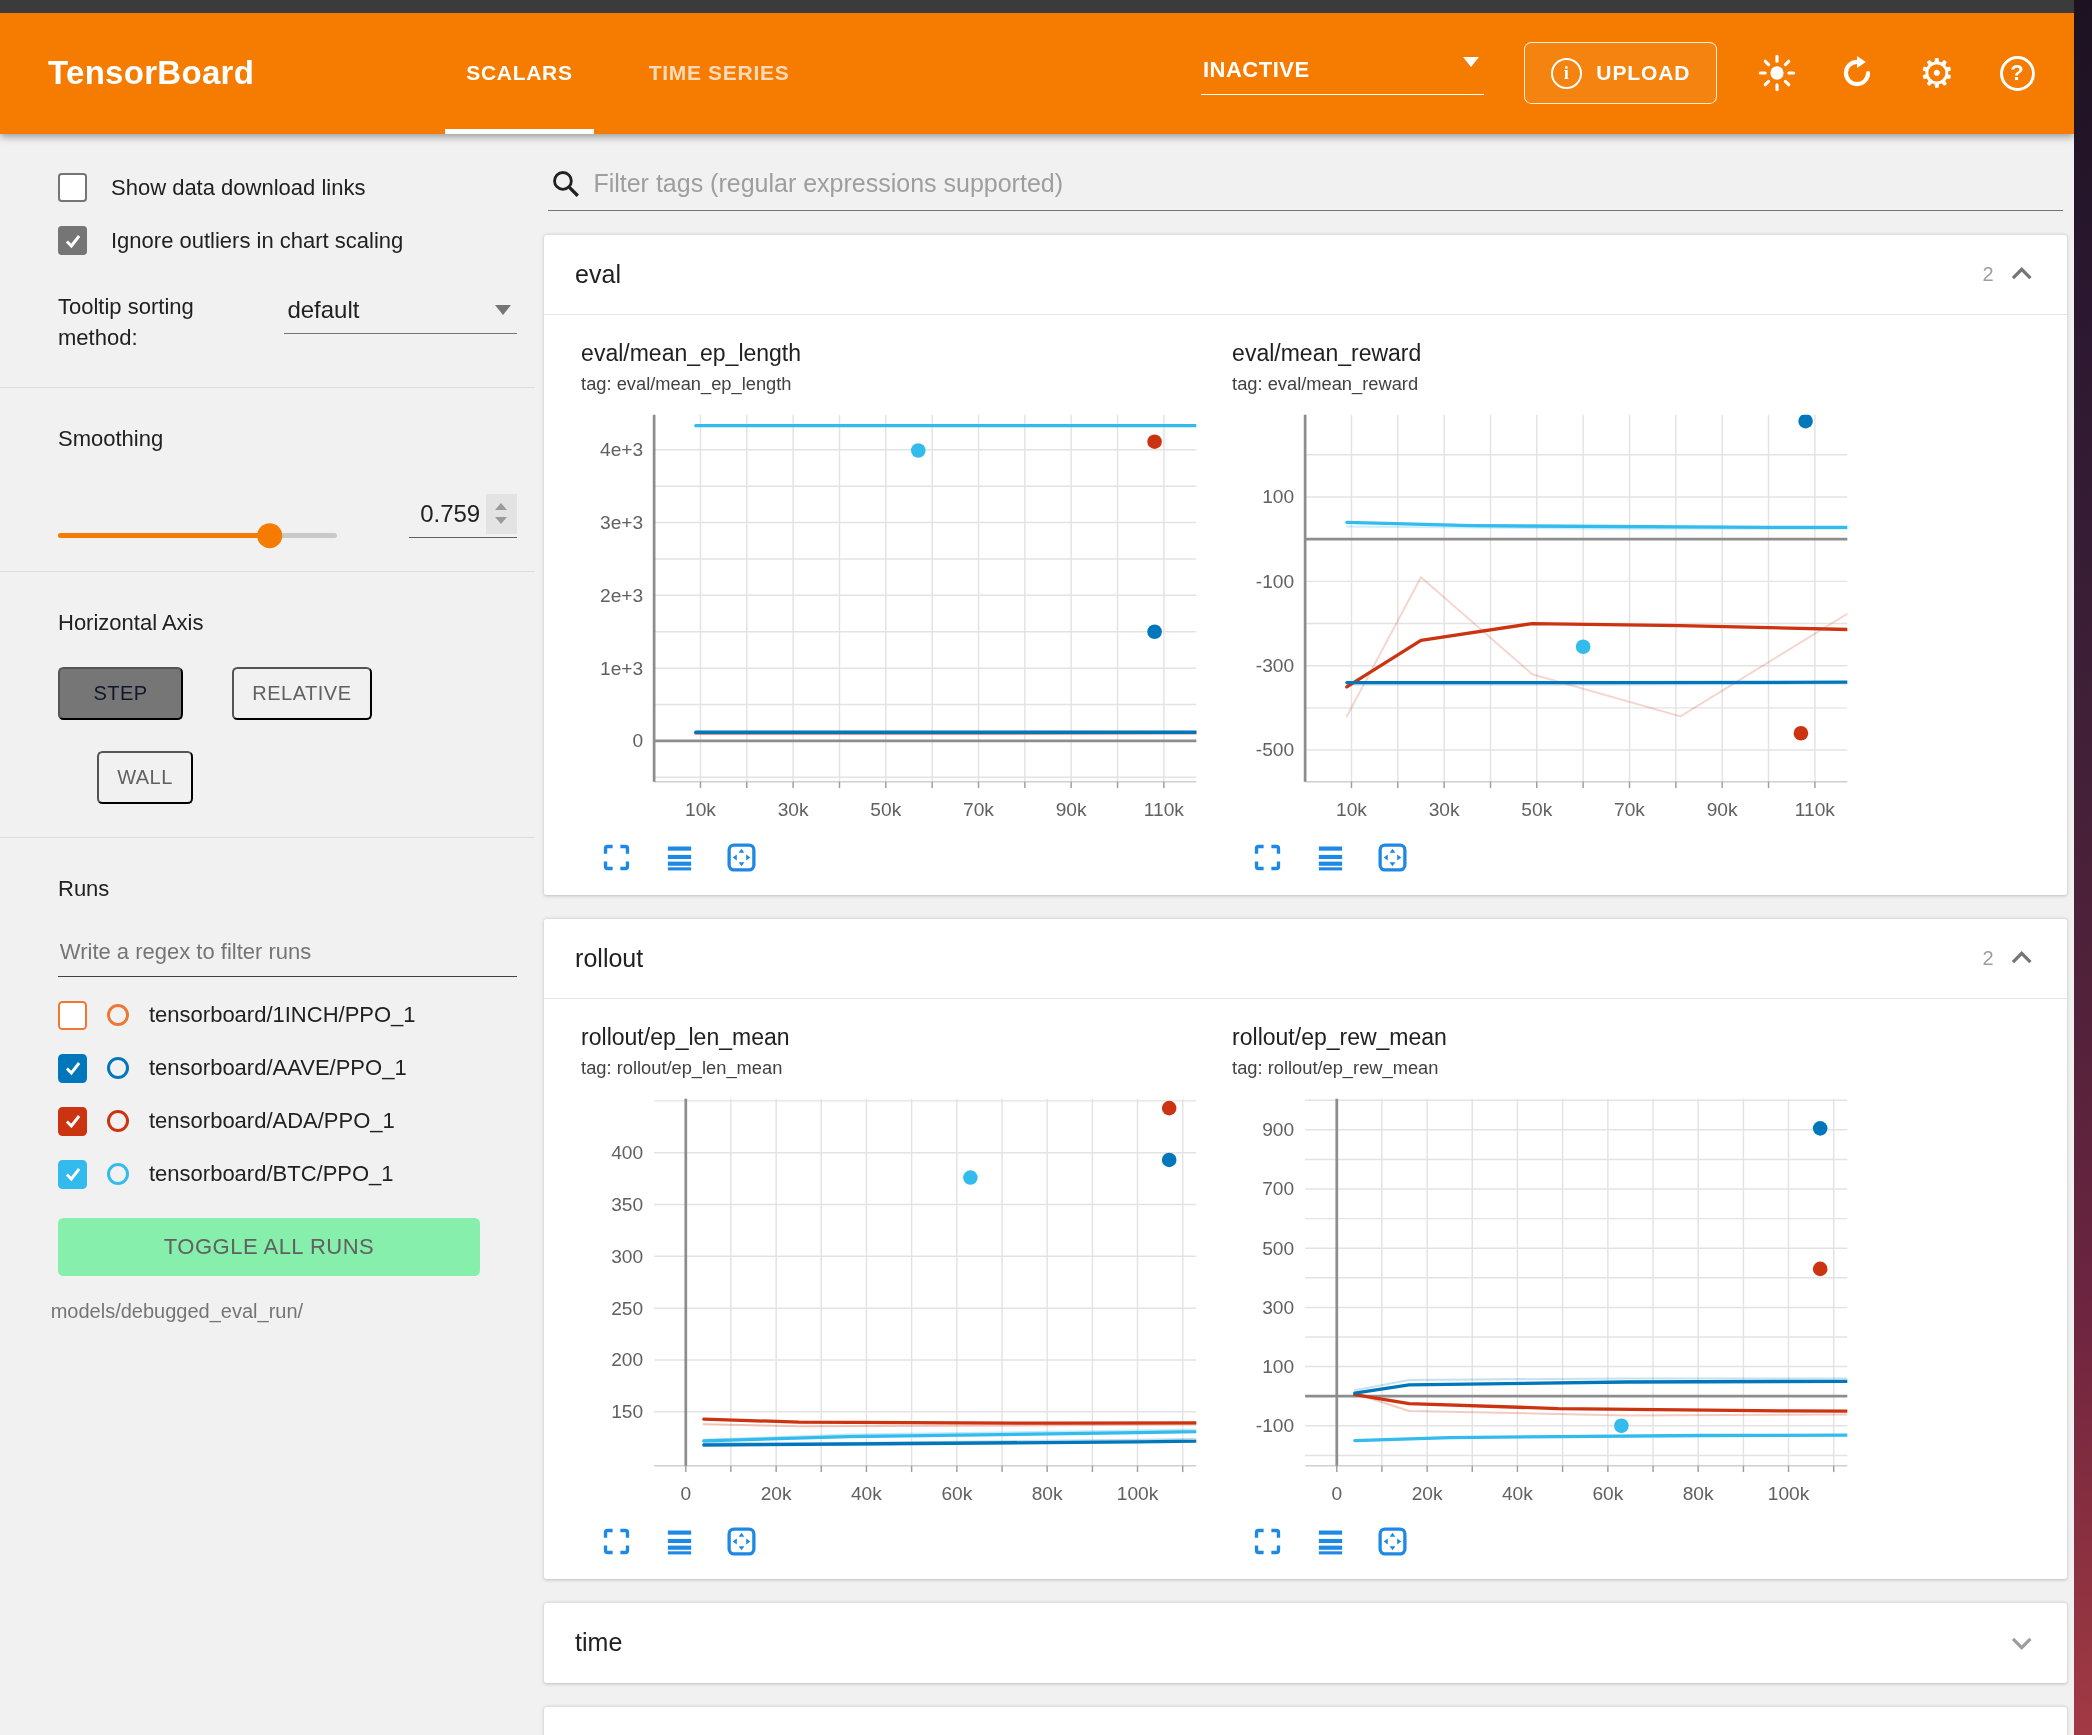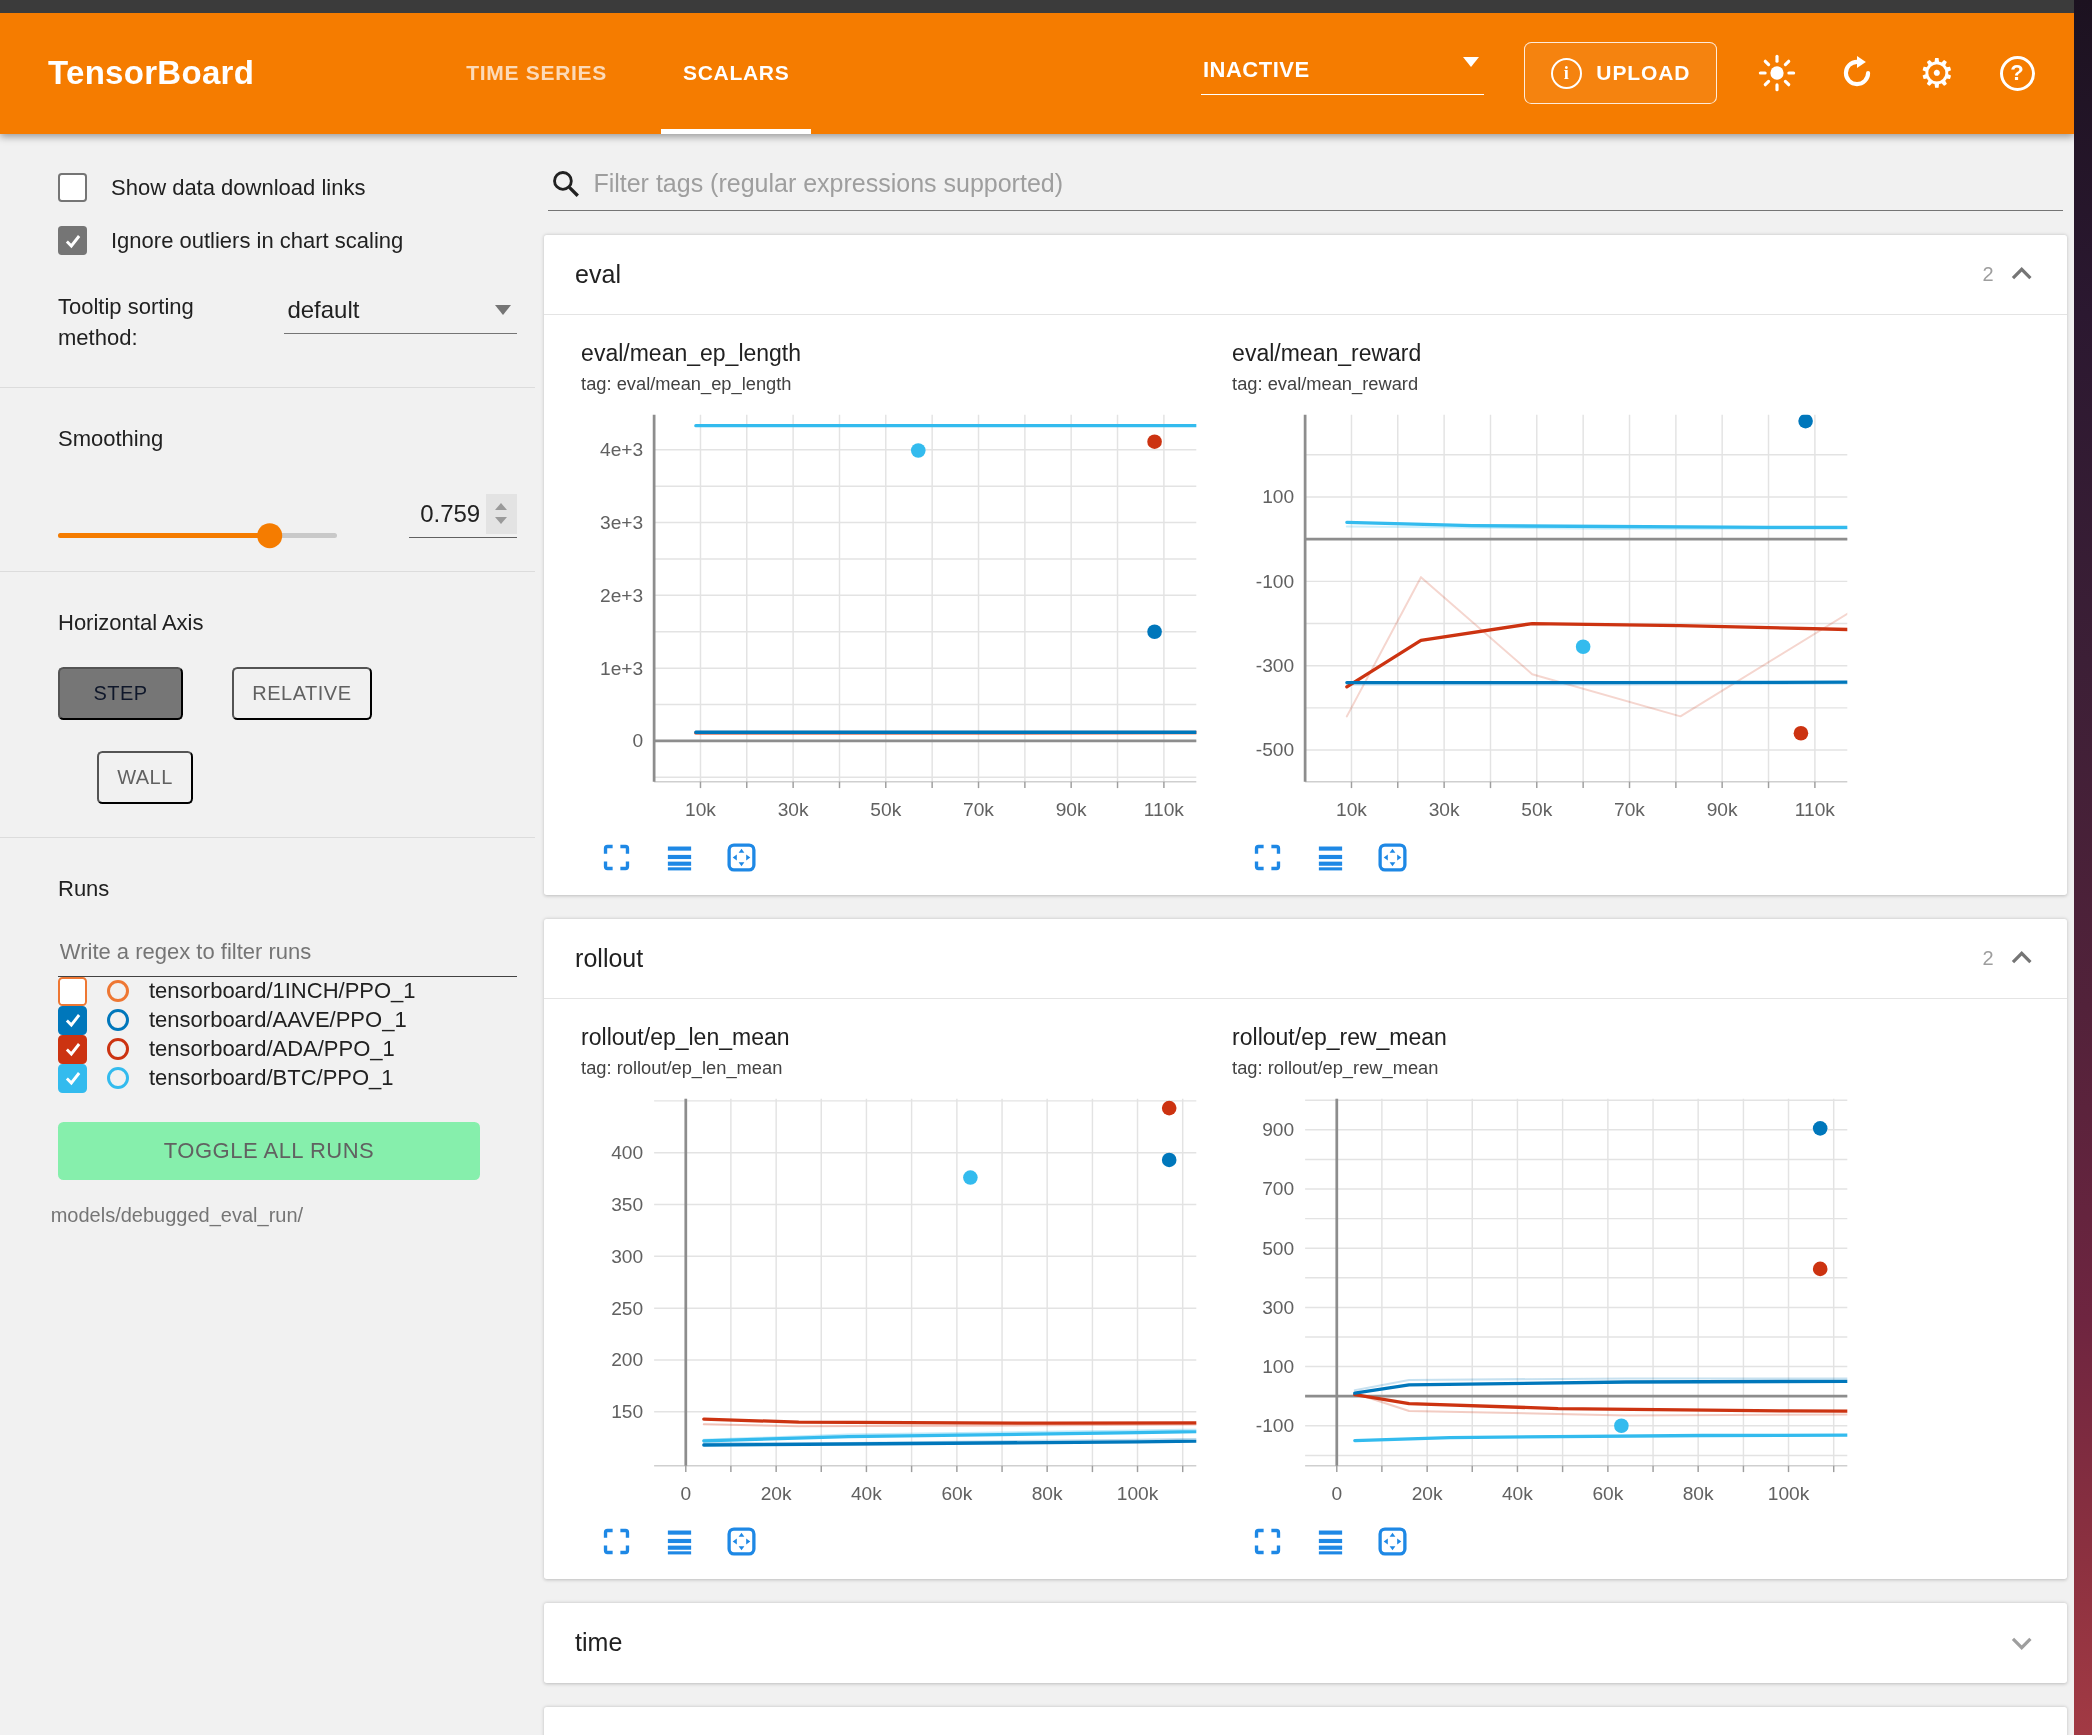--- a/index.html
+++ b/index.html
@@ -65,21 +65,21 @@
   .spin .up { border-bottom:7.3px solid #9a9a9a; }
   .spin .dn { border-top:7.3px solid #9a9a9a; }
   .axis-grid { display:grid; grid-template-columns:174px 1fr; row-gap:31px; margin-top:31px; align-items:center; }
   .axis-btn { height:53px; border-radius:5.5px; display:flex; align-items:center; justify-content:center;
     font-size:20px; letter-spacing:0.5px; color:#616161; cursor:pointer; }
   .axis-btn.active { background:#767676; color:#0f172a; width:125px; }
   .axis-plain { background:none; justify-self:start; padding:0 18.3px; }
   .regex-input { margin-top:31px; width:100%; border:none; border-bottom:1.8px solid #424242; background:transparent;
     font-size:22px; color:#212121; padding:5.5px 1.8px 11px 1.8px; outline:none; font-family:"Liberation Sans",sans-serif; }
   .regex-input::placeholder { color:#757575; }
-  .run-row { display:flex; align-items:center; gap:20px; cursor:pointer; white-space:nowrap; }
+  .run-row { display:flex; align-items:center; gap:20px; margin-top:24px; cursor:pointer; white-space:nowrap; }
   .run-cb { width:29px; height:29px; border-radius:4.6px; border:2.7px solid; display:flex; align-items:center; justify-content:center; flex:none; }
   .ring { width:22px; height:22px; border-radius:50%; border:3.7px solid; flex:none; }
   .run-label { font-size:22px; color:#212121; }
   .toggle-all { margin-top:29px; width:422px; height:58px; background:#86efac; border:none; border-radius:5.5px;
     font-size:22px; letter-spacing:0.5px; color:#616161; cursor:pointer; font-family:"Liberation Sans",sans-serif; }
   .runs-caption { font-size:20px; color:#757575; margin-top:24px; margin-left:-7.3px; }
 
   
   .filter-row { display:flex; align-items:center; gap:12.8px; margin:31px 3.7px 0 3.7px; border-bottom:1.8px solid #757575; padding:3.7px 1.8px 11px 1.8px; }
   .filter-row input { flex:1; border:none; background:transparent; outline:none; font-size:25px; color:#212121; font-family:"Liberation Sans",sans-serif; }
@@ -102,25 +102,25 @@
 </style>
 </head>
 <body>
 
 <div class="top-strip"></div>
 <div class="desktop-edge"></div>
 
 <header class="appbar">
   <div class="logo">TensorBoard</div>
   <nav class="tabs">
+    <div class="tab active">
+        <span>SCALARS</span>
+      </div>
     <div class="tab">
         <span>TIME SERIES</span>
-      </div>
-    <div class="tab active">
-        <span>SCALARS</span>
       </div>
   </nav>
   <div class="appbar-right">
     <div class="status-select">
       <span class="val">INACTIVE</span>
       <span class="caret-down-white"></span>
     </div>
     <div class="upload-btn">
       <span class="info-circle">i</span>
       <span class="lbl">UPLOAD</span>

